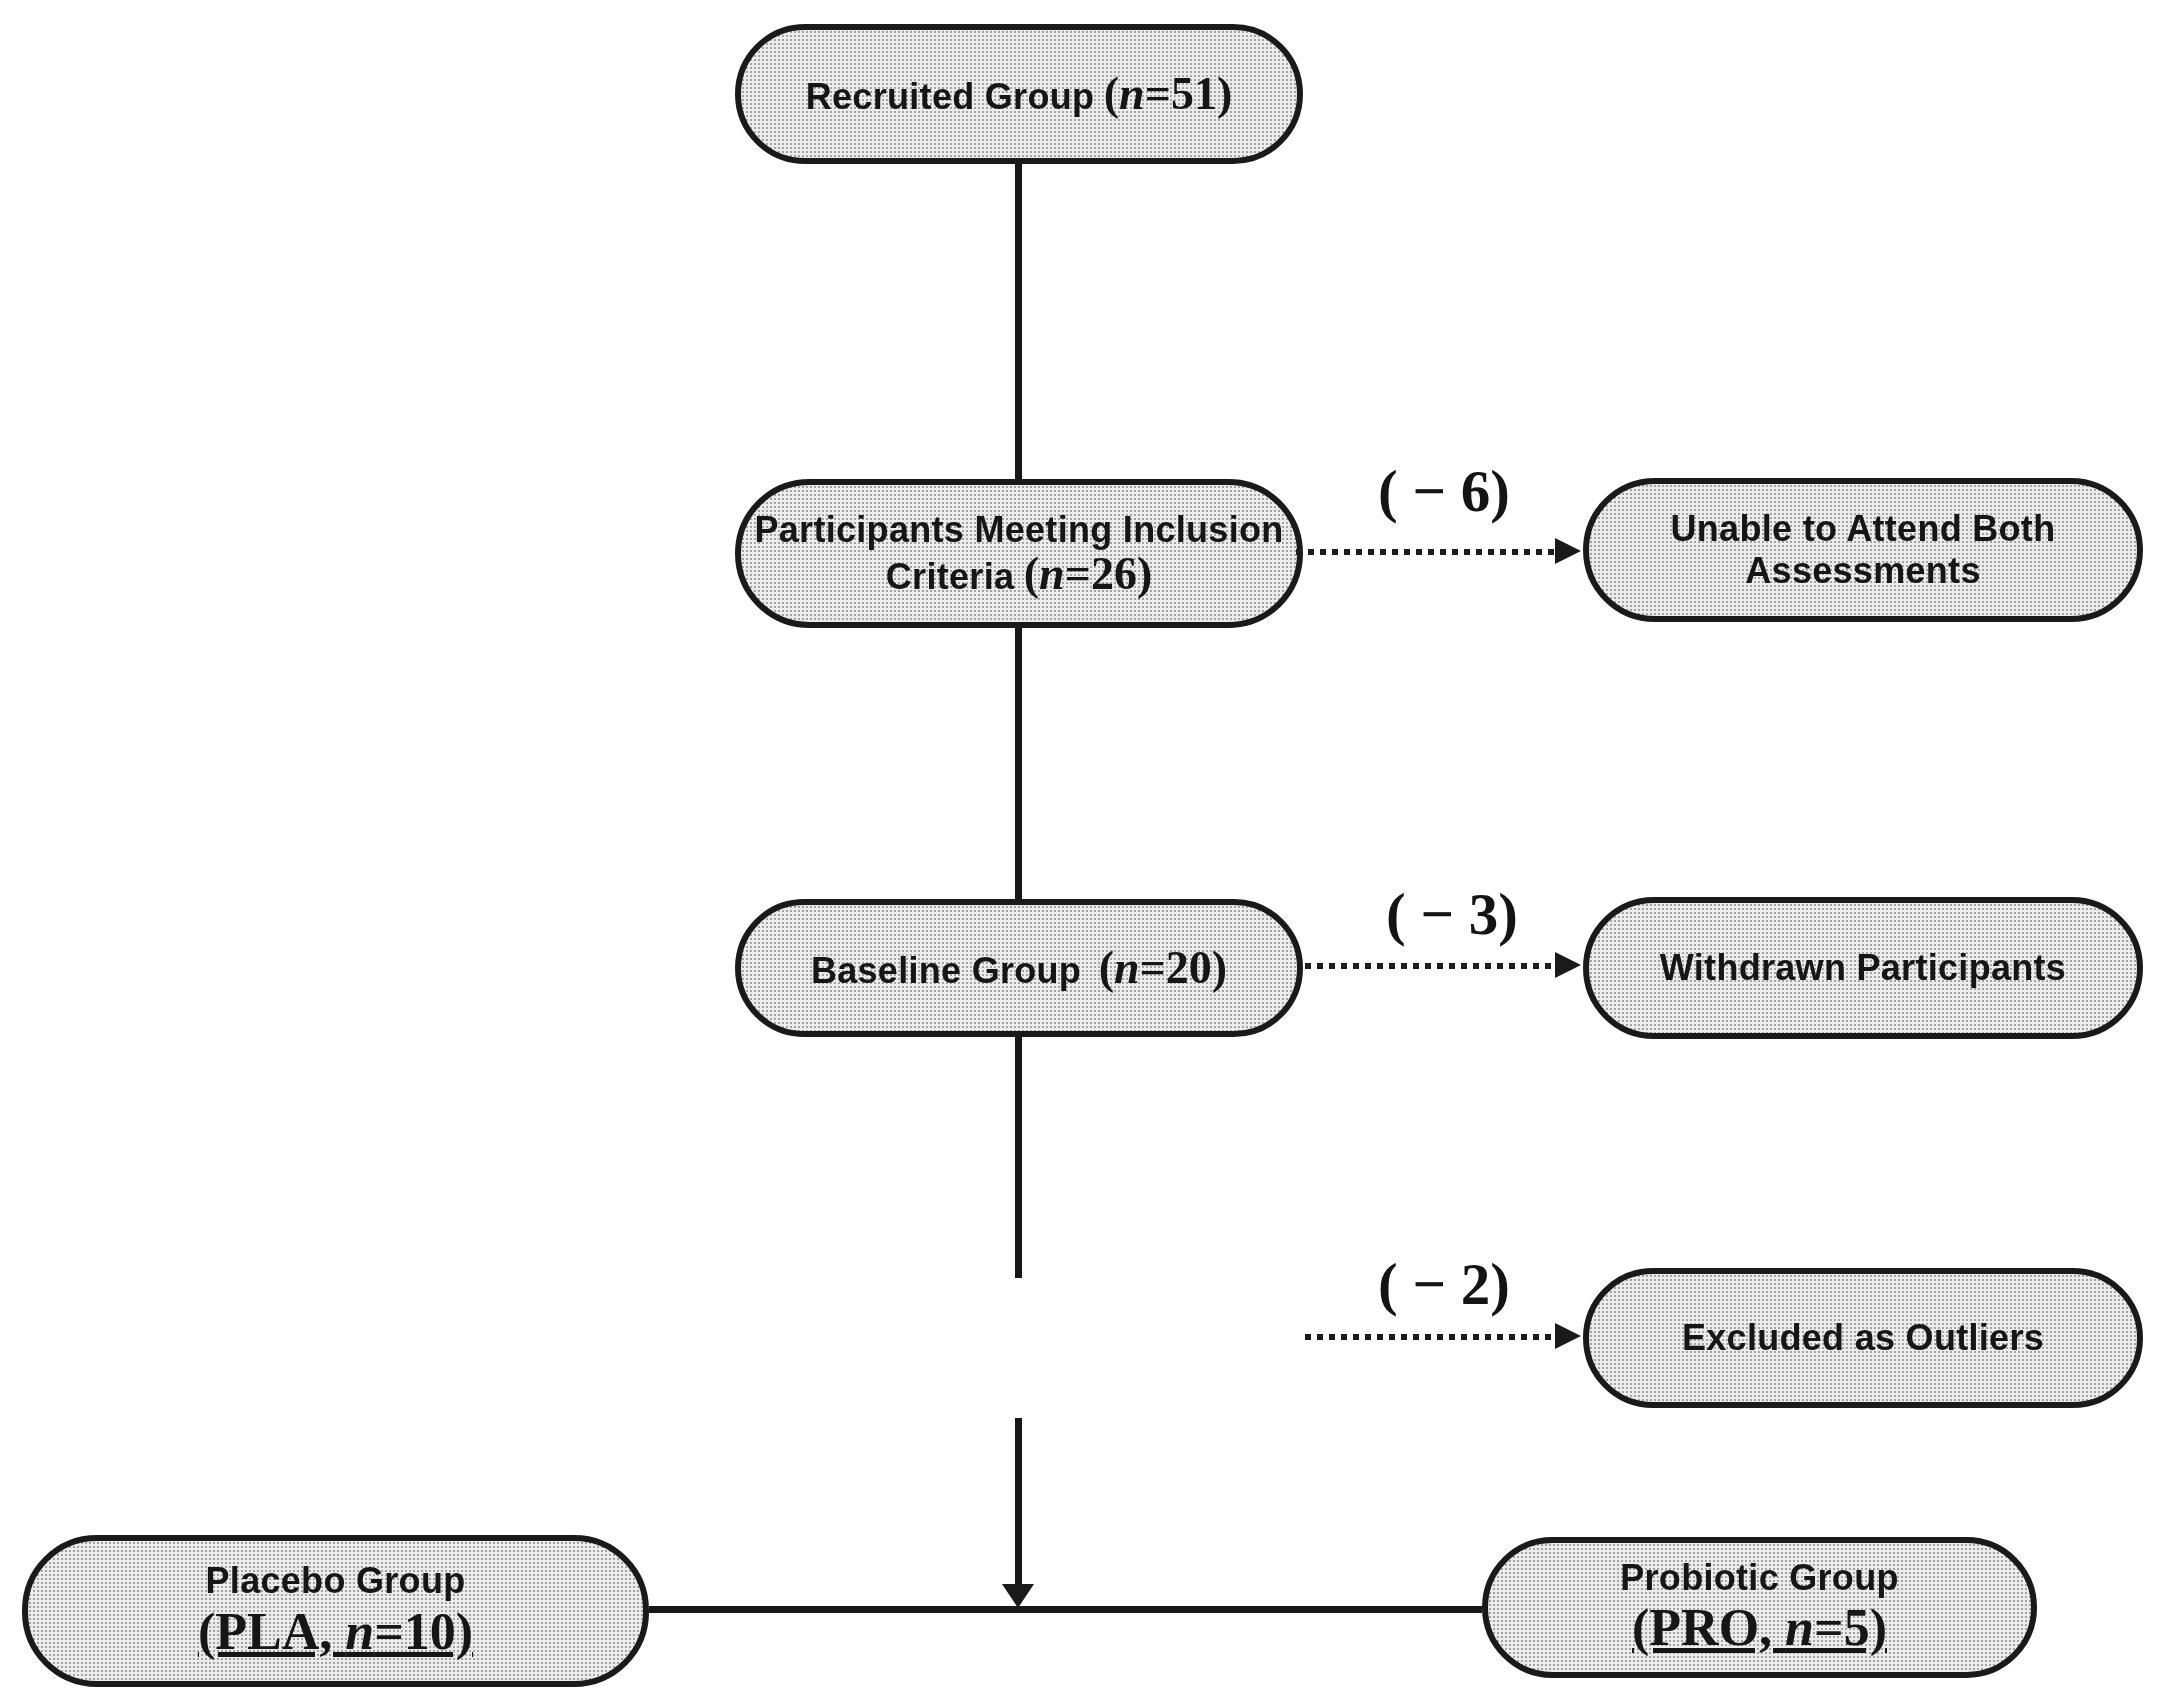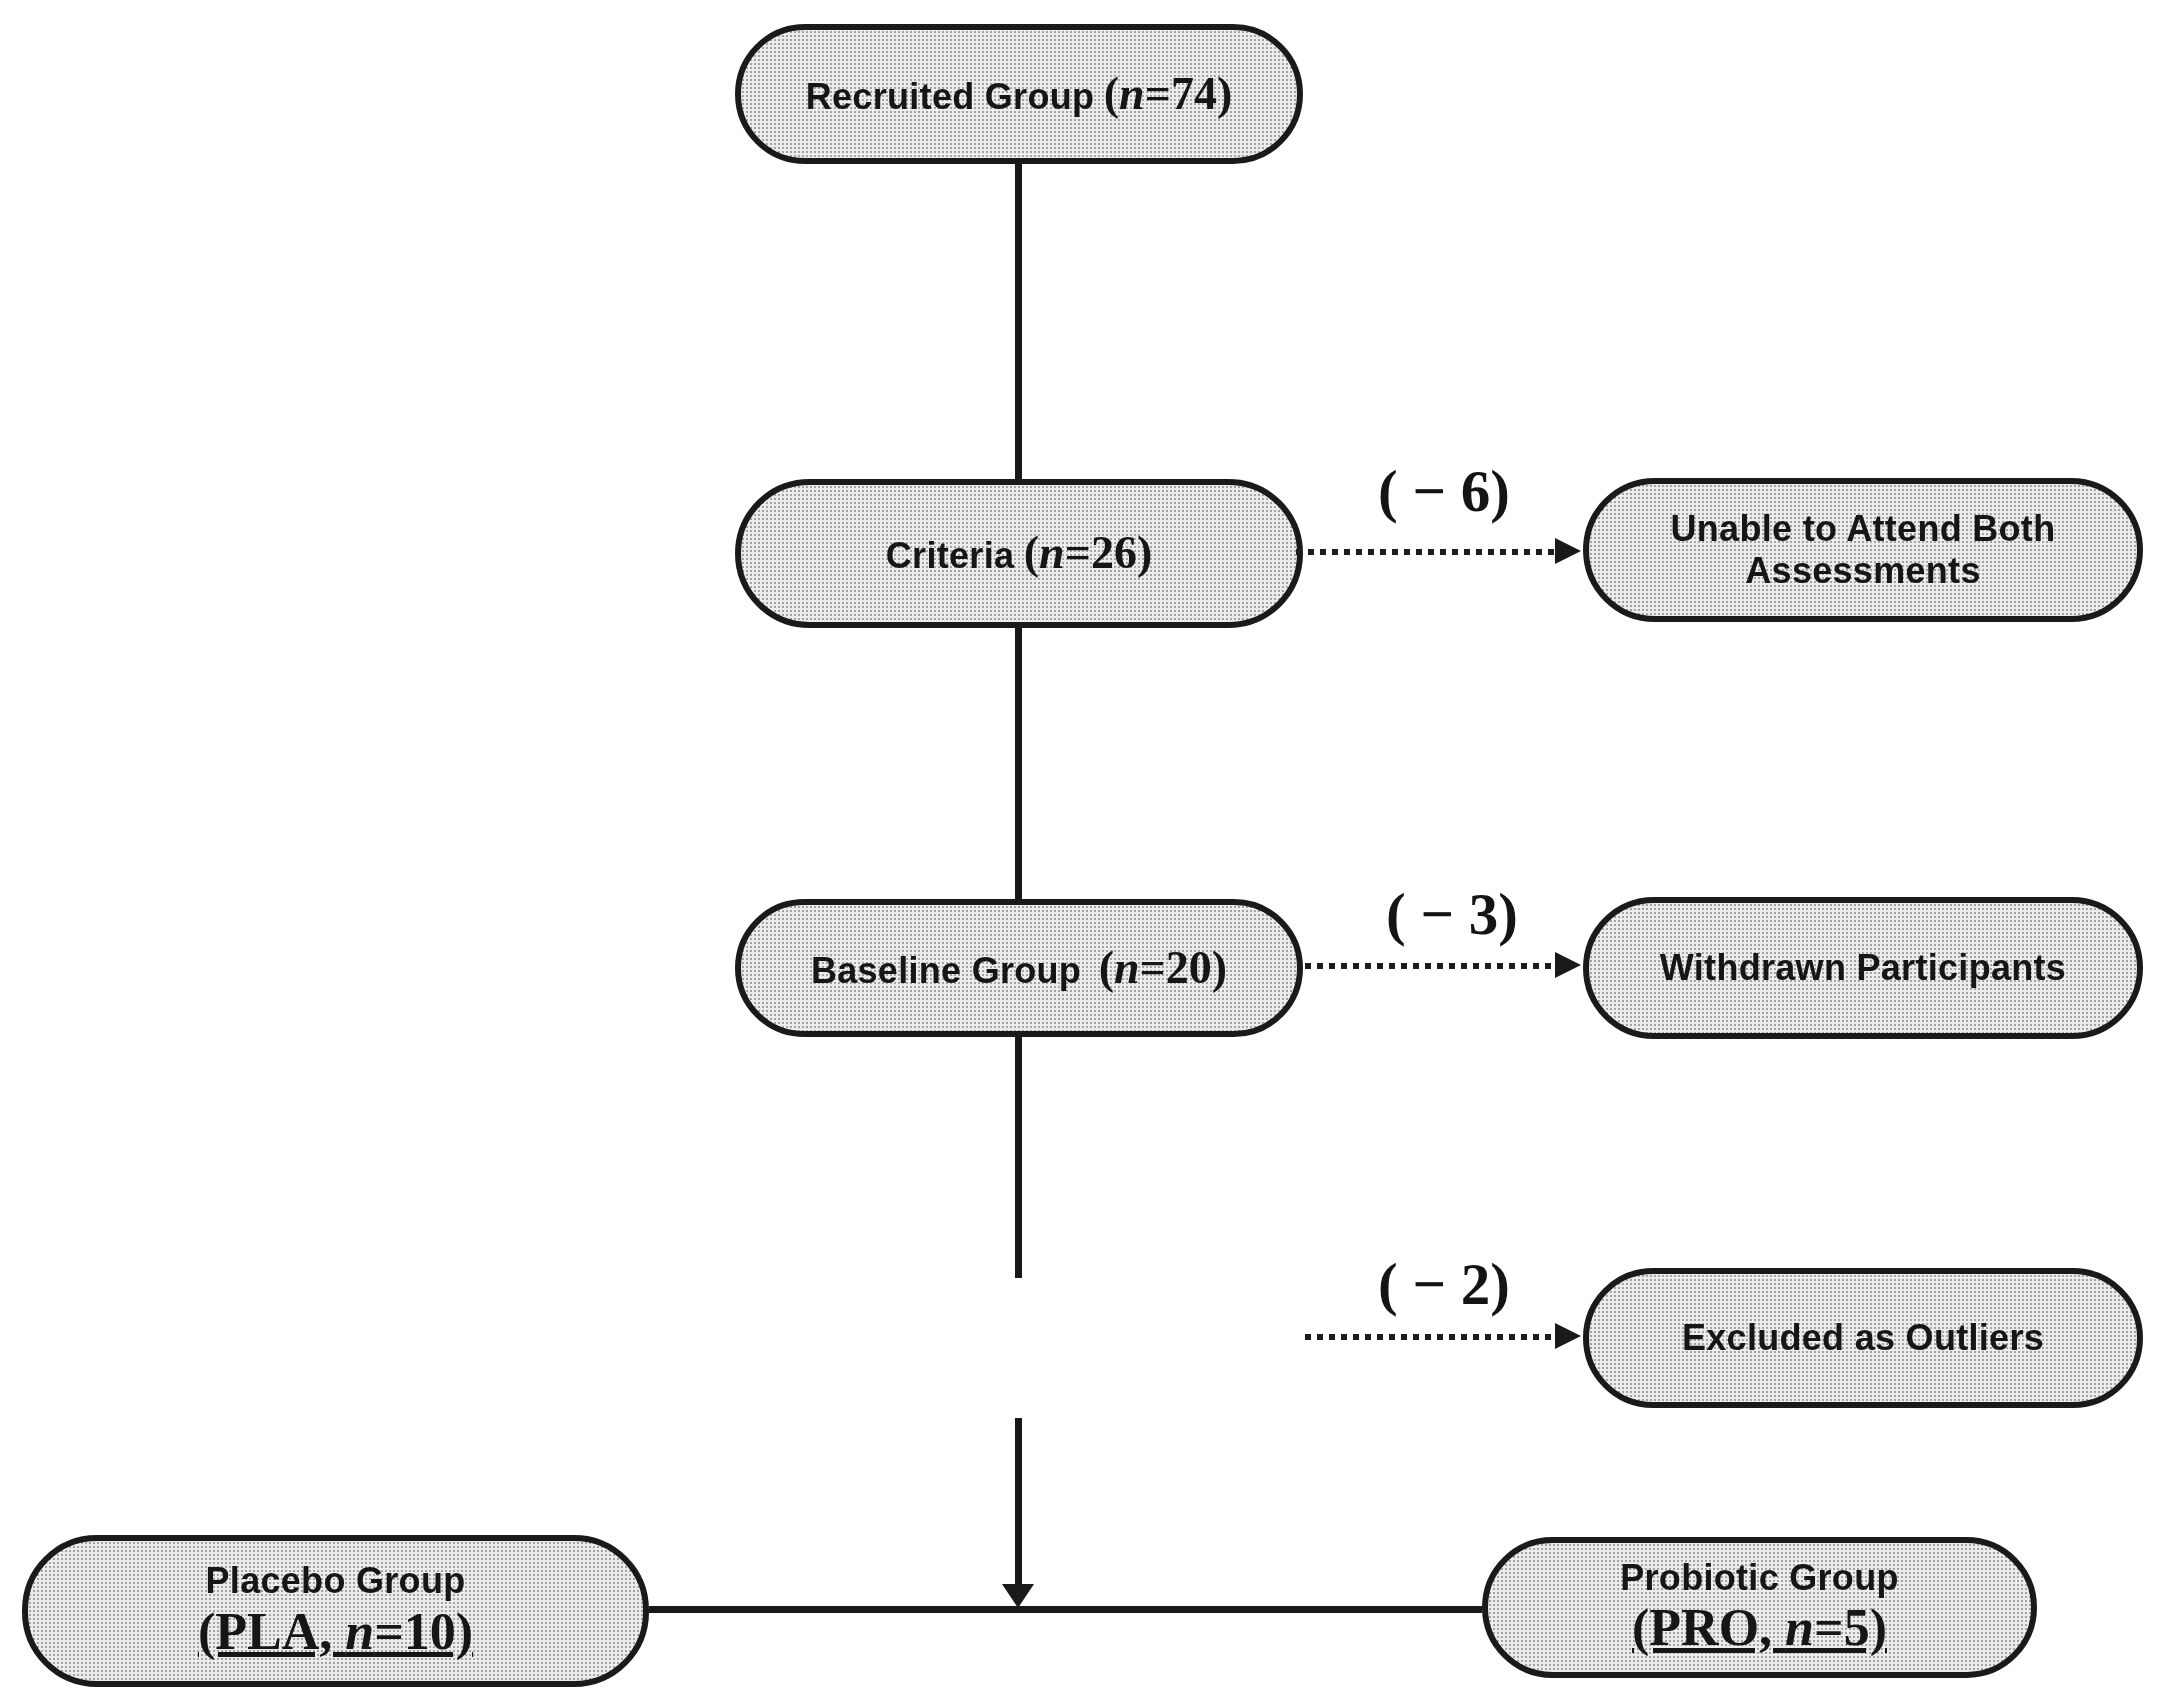--- a/index.html
+++ b/index.html
@@ -62,25 +62,26 @@
     border-top:24.6px solid #1a1a1a;
   }
 </style>
 </head>
 <body>
 
 <div id="stage">
 
   <div class="box" style="left:735px;top:24px;width:568px;height:140px;">
     <div class="row">
-      <span class="t1">Recruited Group</span><span class="cnt"><span>(</span><span class="nvar">n</span><span>=74)</span></span>
+      <span class="t1">Recruited Group</span><span class="cnt"><span>(</span><span class="nvar">n</span><span>=51)</span></span>
     </div>
   </div>
 
   <div class="box" style="left:735px;top:479px;width:568px;height:149px;">
+    <div class="row t1">Participants Meeting Inclusion</div>
     <div class="row">
       <span class="t1">Criteria</span><span class="cnt"><span>(</span><span class="nvar">n</span><span>=26)</span></span>
     </div>
   </div>
 
   <div class="box" style="left:735px;top:899px;width:568px;height:138px;">
     <div class="row">
       <span class="t1">Baseline Group</span><span class="cnt" style="margin-left:17.5px;font-family:Liberation Serif, serif;"><span>(</span><span class="nvar">n</span><span>=20)</span></span>
     </div>
   </div>

